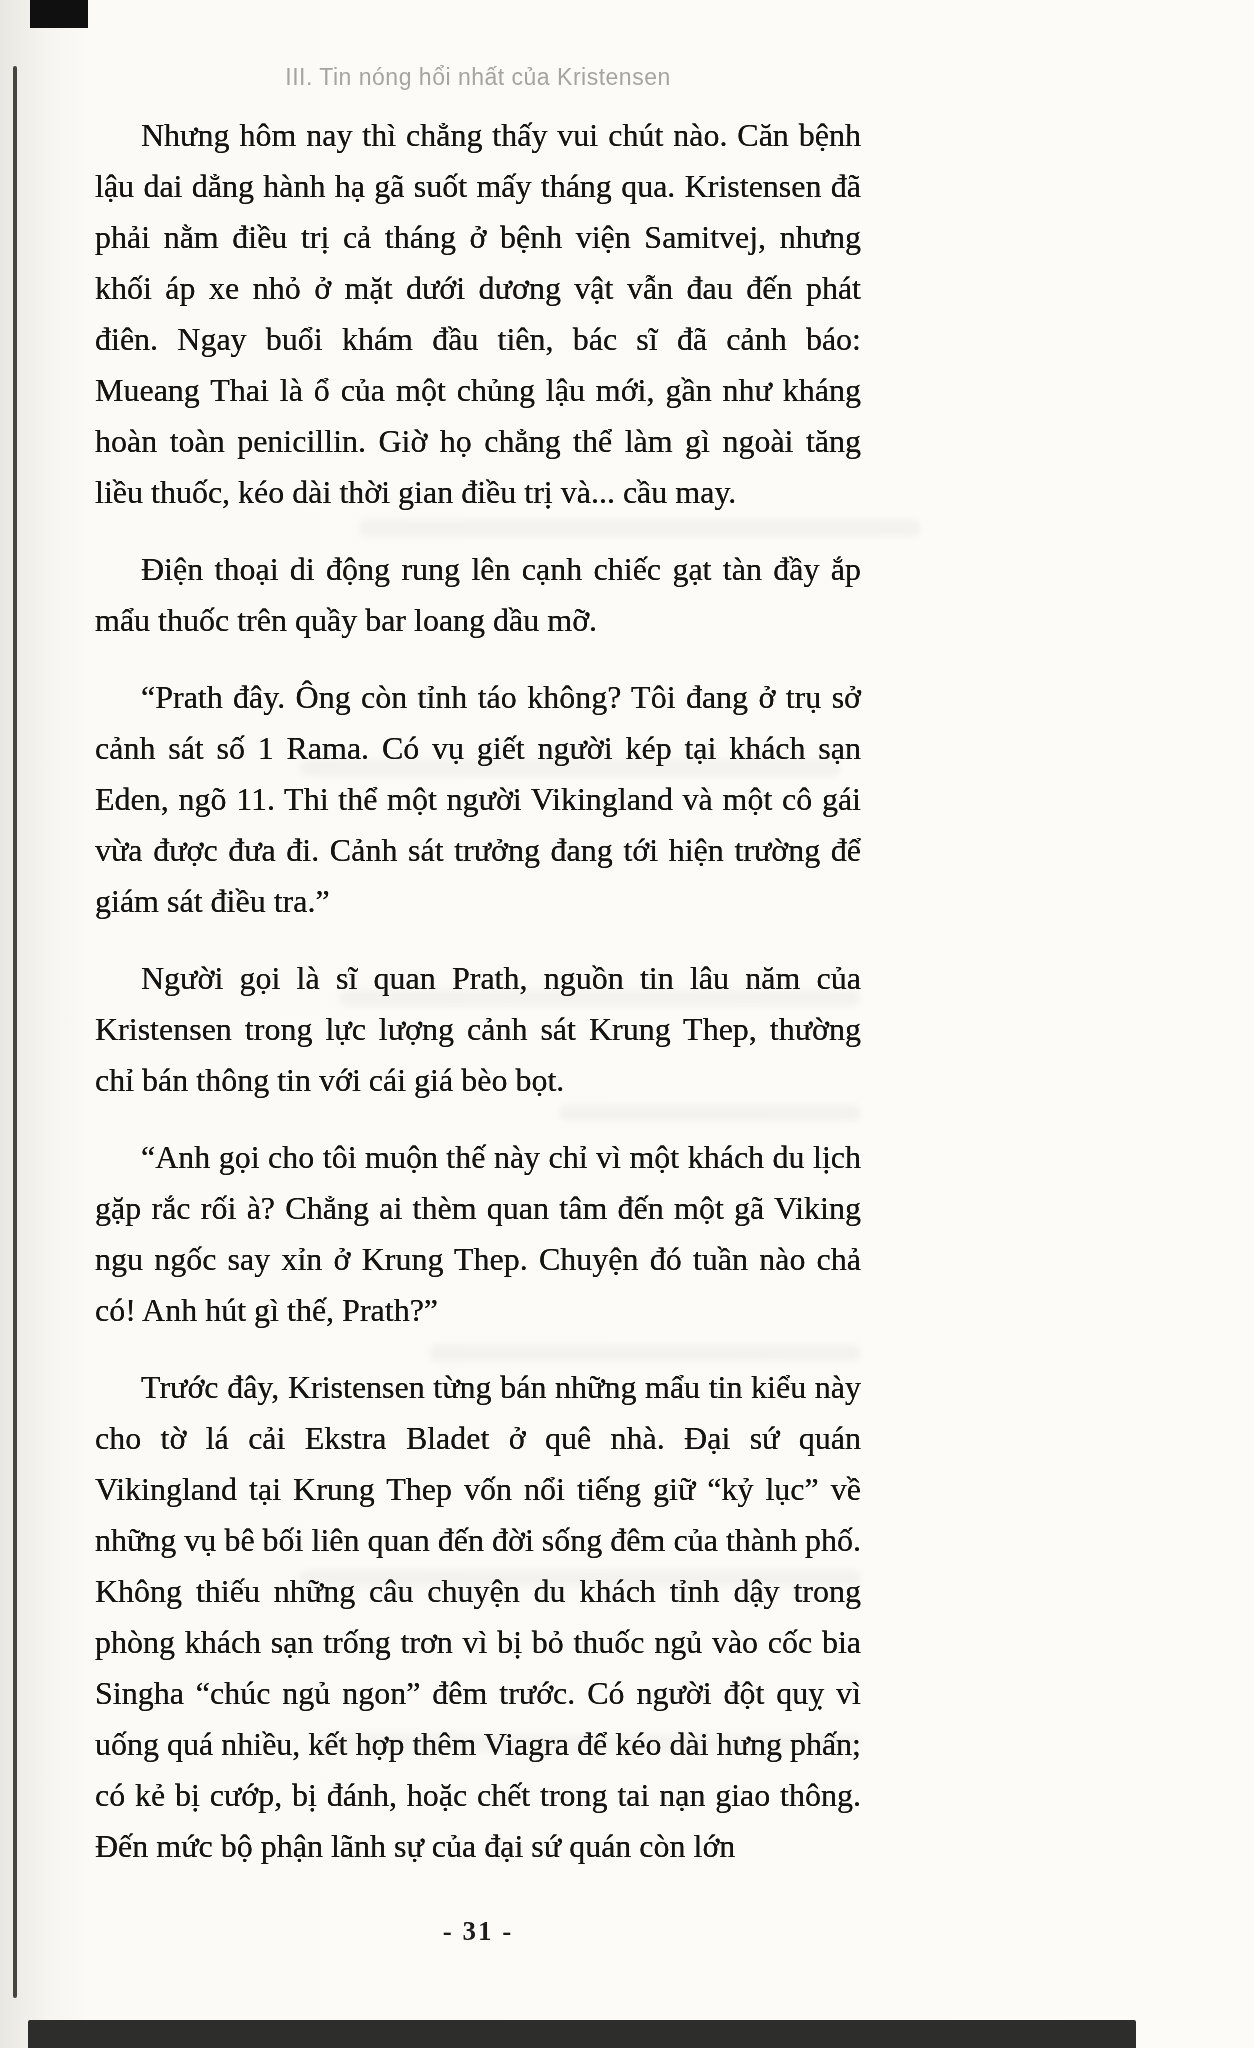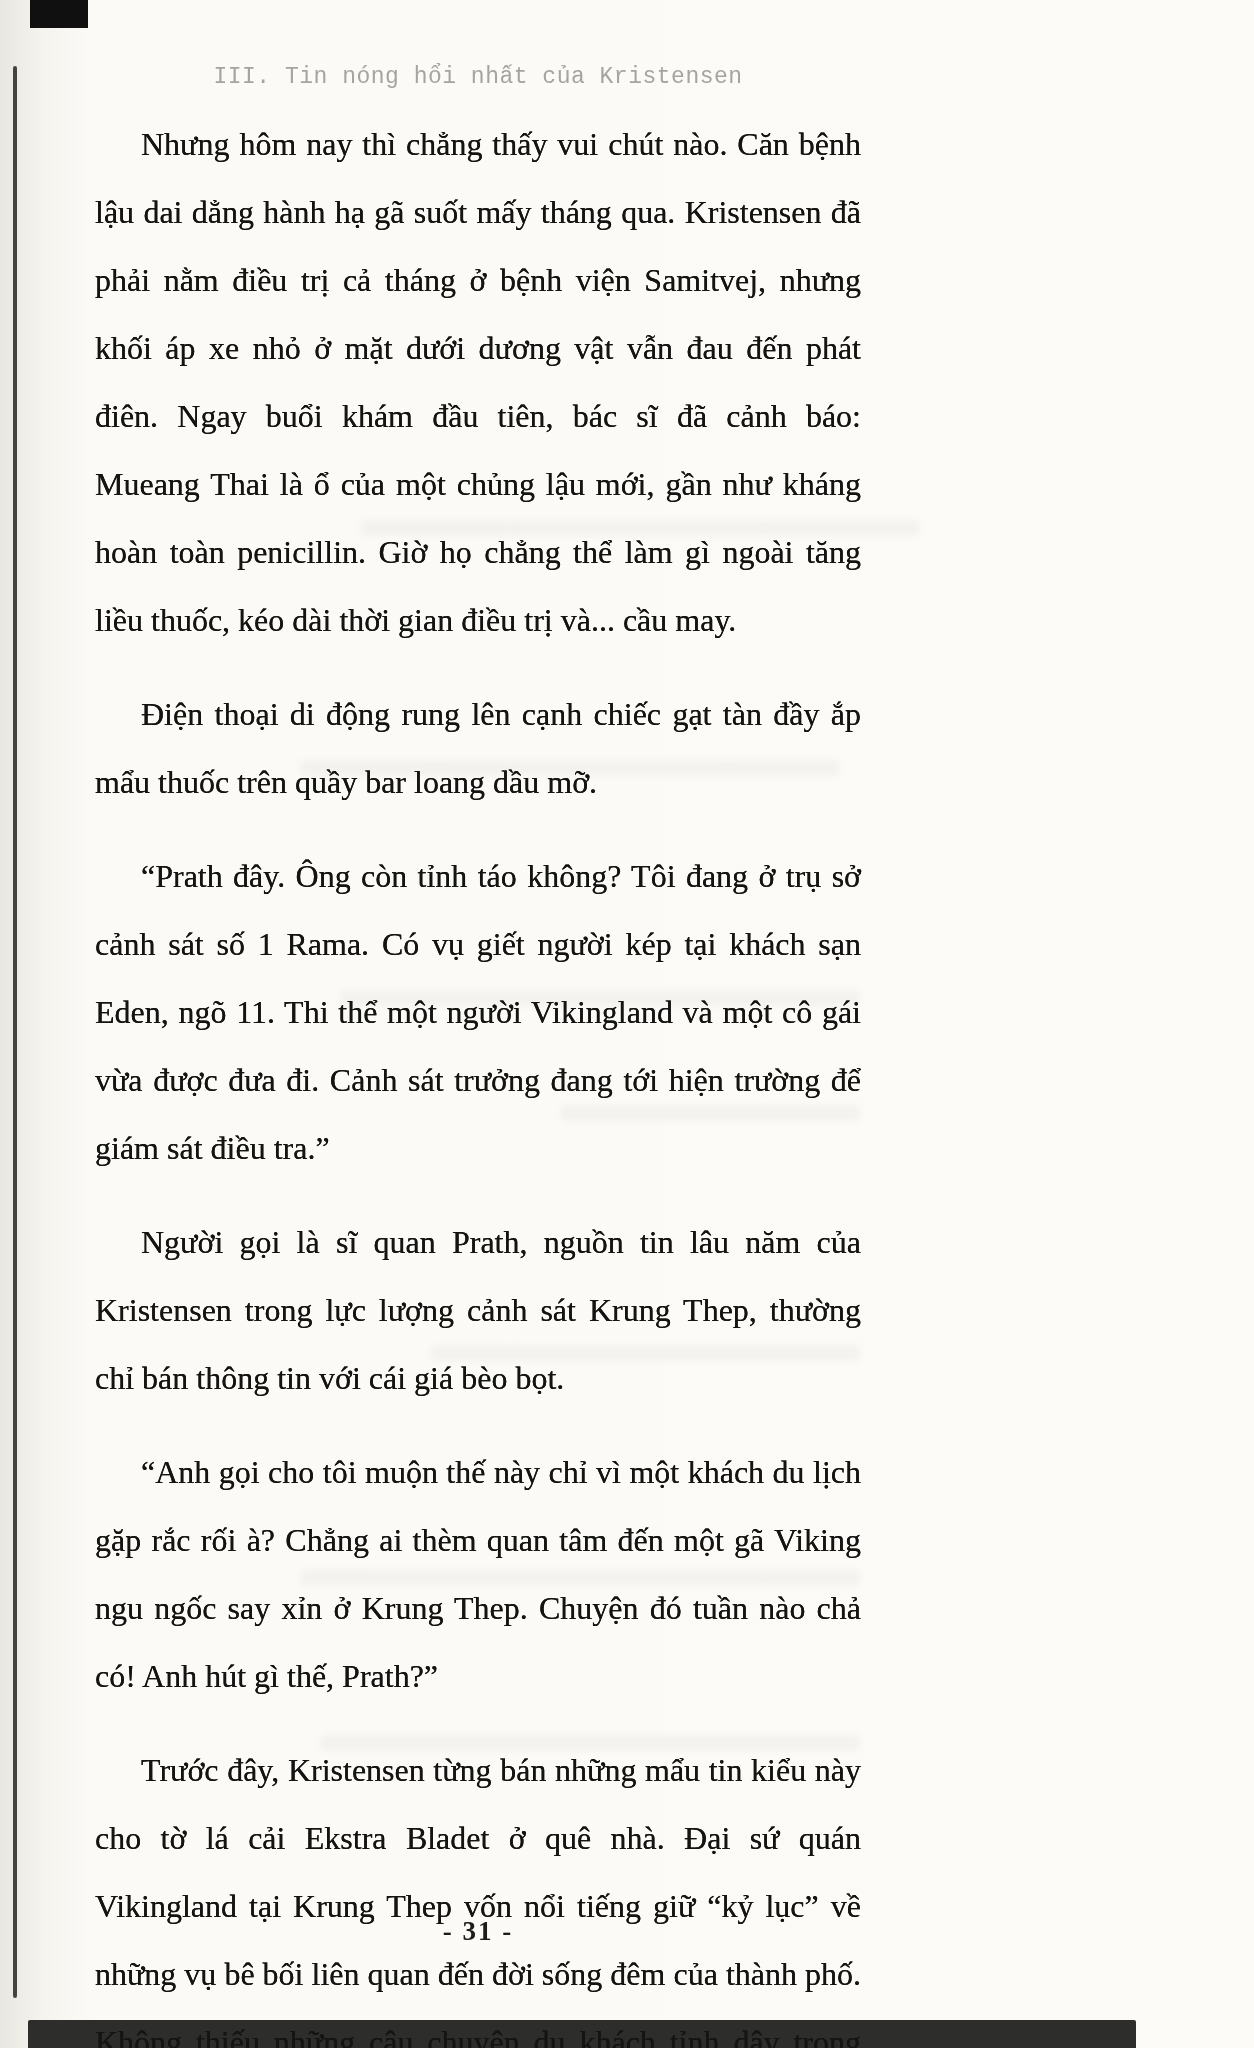--- a/index.html
+++ b/index.html
@@ -24,32 +24,32 @@
     background:#2d2d2b; border-radius:2px 2px 0 0;
   }
   .ghost {
     position:absolute; background:#8a8a86; opacity:0.07;
     filter:blur(3px); border-radius:6px; height:16px;
   }
   
   .running-header {
     position:absolute; left:95px; top:64px; width:766px;
     text-align:center;
-    font-family:Liberation Mono, monospace;
+    font-family:Liberation Sans, sans-serif;
     font-size:23px; letter-spacing:0.5px;
     color:#a6a49e;
   }
   
   .body-text {
     position:absolute; left:95px; top:110px; width:766px;
     color:#141413;
   }
   .body-text p {
     margin:0 0 26px 0;
-    font-size:32px; line-height:68px;
+    font-size:32px; line-height:51px;
     text-align:justify; text-indent:46px;
     text-shadow:0 0 0.6px #141413;
   }
   
   .page-number {
     position:absolute; left:95px; top:1916px; width:766px;
     text-align:center;
     font-family:Liberation Serif, serif;
     font-weight:bold; font-size:27px; letter-spacing:2px;
     color:#1c1c1c;

